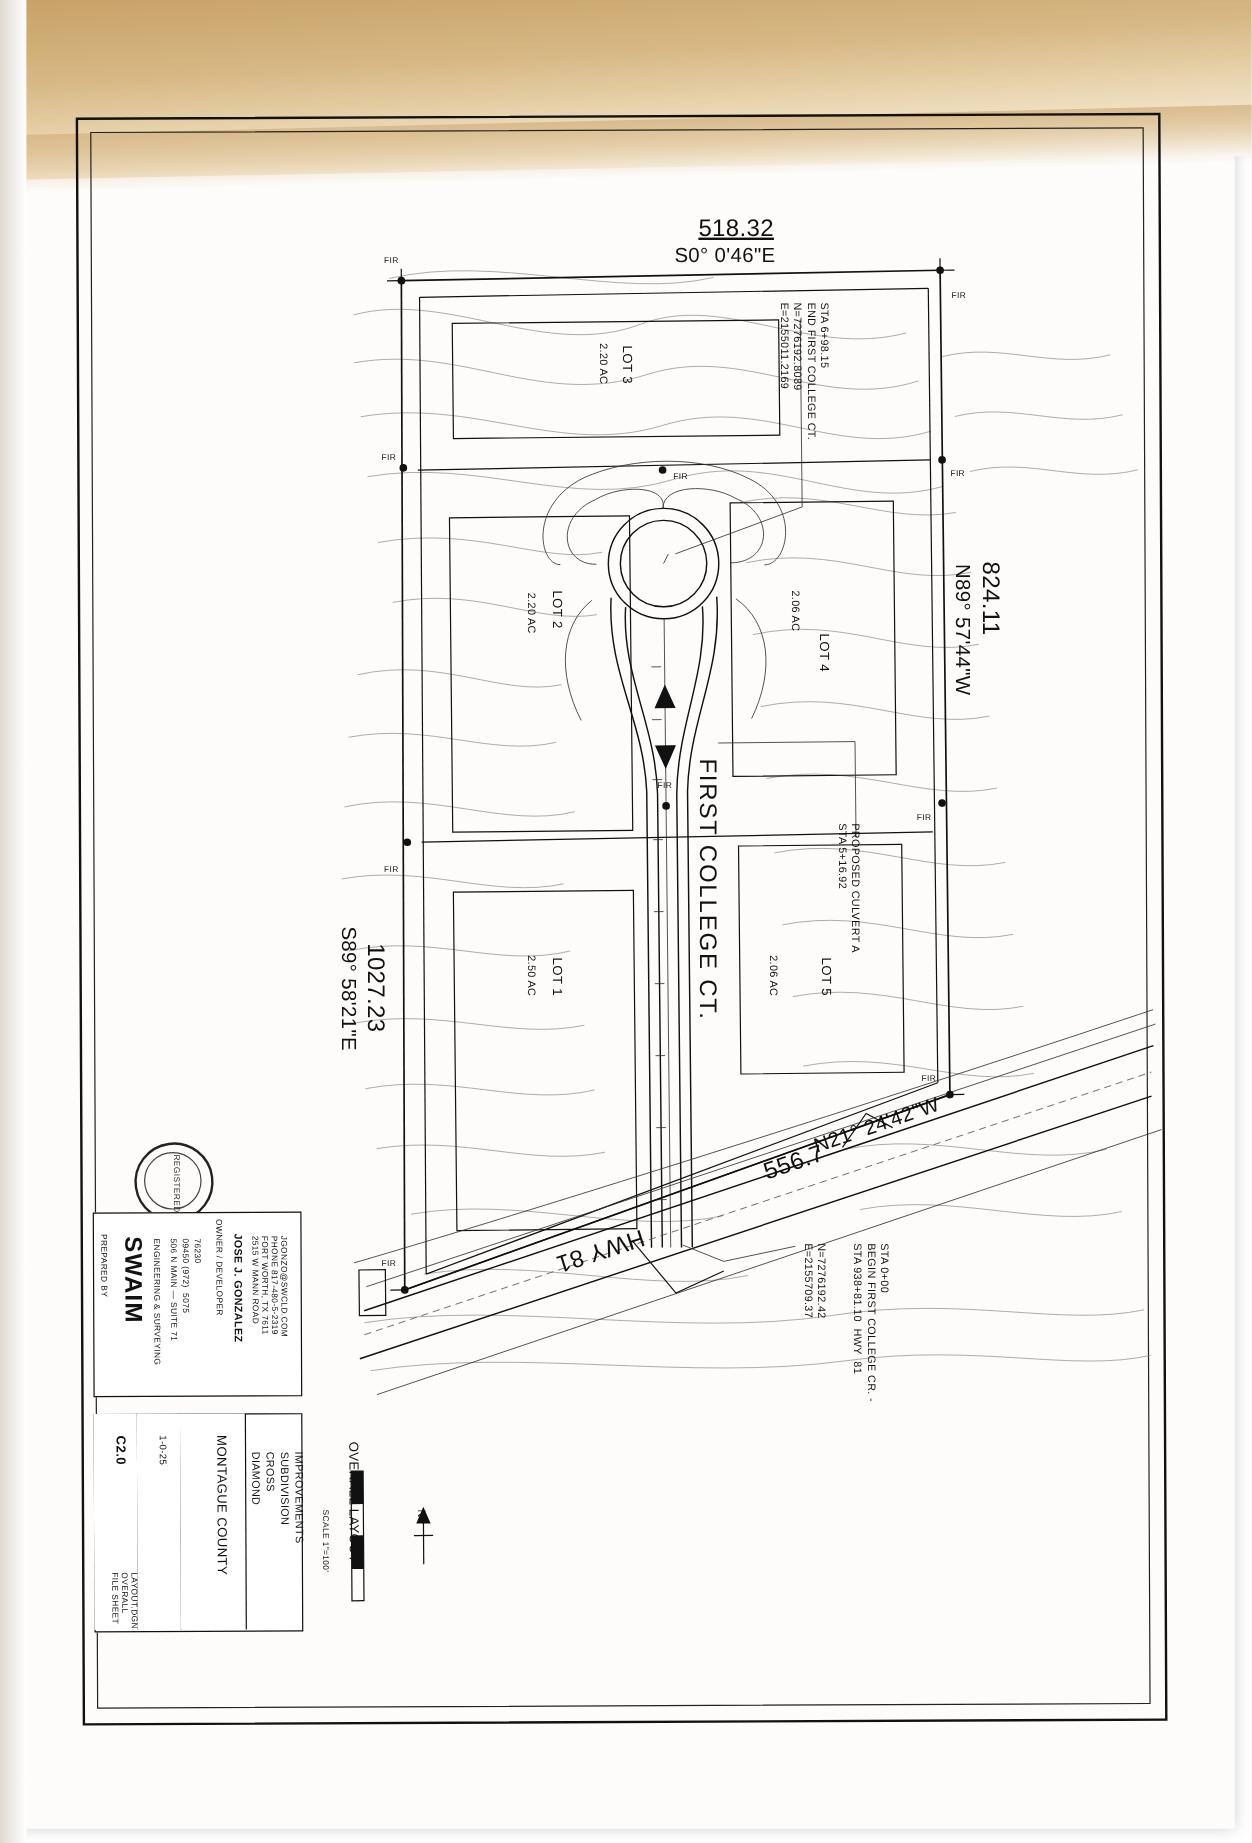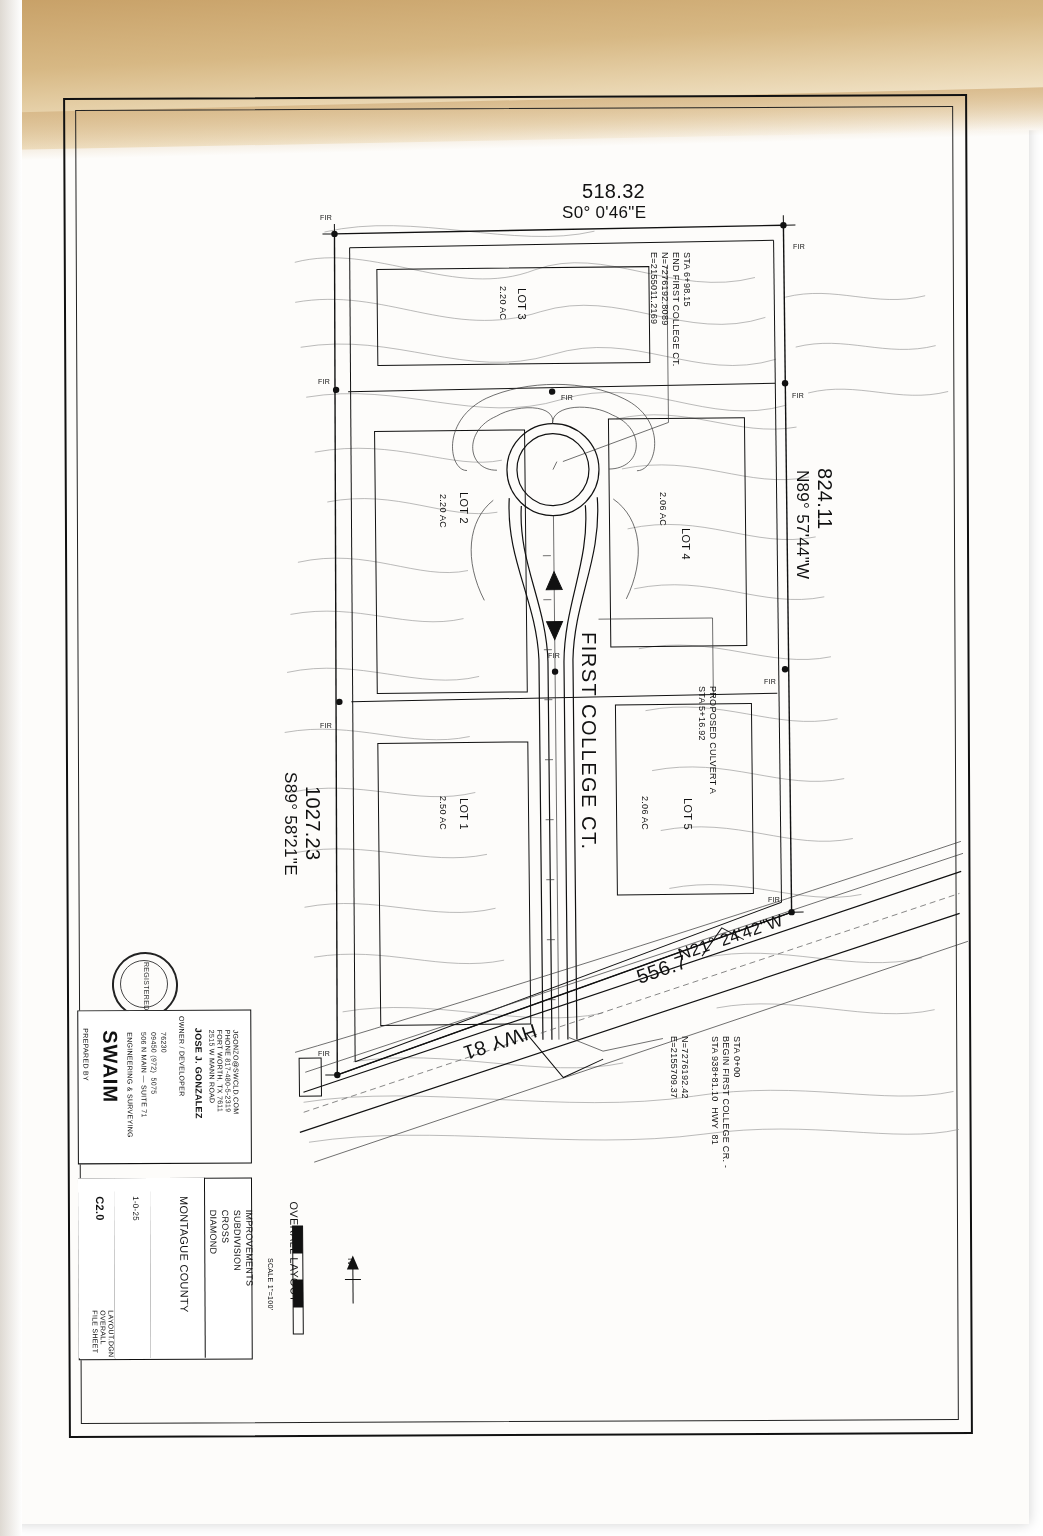--- a/index.html
+++ b/index.html
@@ -225,21 +225,21 @@
         <circle cx="790" cy="915" r="3.2"></circle>
         <circle cx="334" cy="1073" r="3.2"></circle>
       </g>
 
       <g class="ln" stroke-width="1">
         <path d="M334 1073 L 790 915"></path>
       </g>
     </g>
   </svg>
 
-  <div class="lbl xl" style="left:582px;top:180px;">518.32</div>
+  <div class="lbl xl" style="left:582px;top:180px;text-decoration:underline;">518.32</div>
   <div class="lbl lg" style="left:562px;top:203px;">S0° 0'46"E</div>
 
   <div class="lbl xl rot90" style="left:836px;top:468px;">824.11</div>
   <div class="lbl lg rot90" style="left:812px;top:470px;">N89° 57'44"W</div>
 
   <div class="lbl xl rot90" style="left:324px;top:786px;">1027.23</div>
   <div class="lbl lg rot90" style="left:300px;top:772px;">S89° 58'21"E</div>
 
   <div class="lbl xl" style="left:636px;top:958px;transform:rotate(-19deg);">556.7</div>
   <div class="lbl lg" style="left:676px;top:928px;transform:rotate(-19deg);">N21° 24'42"W</div>

